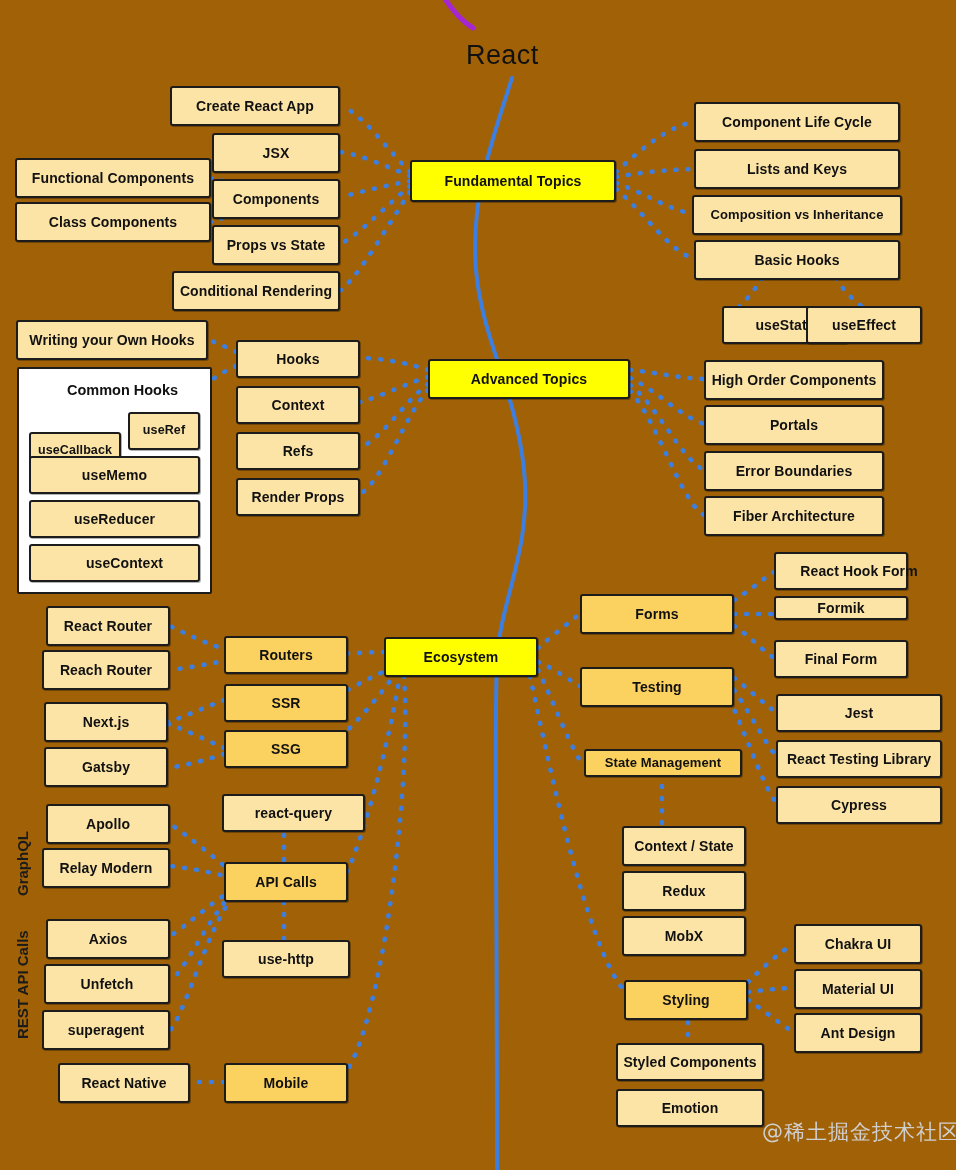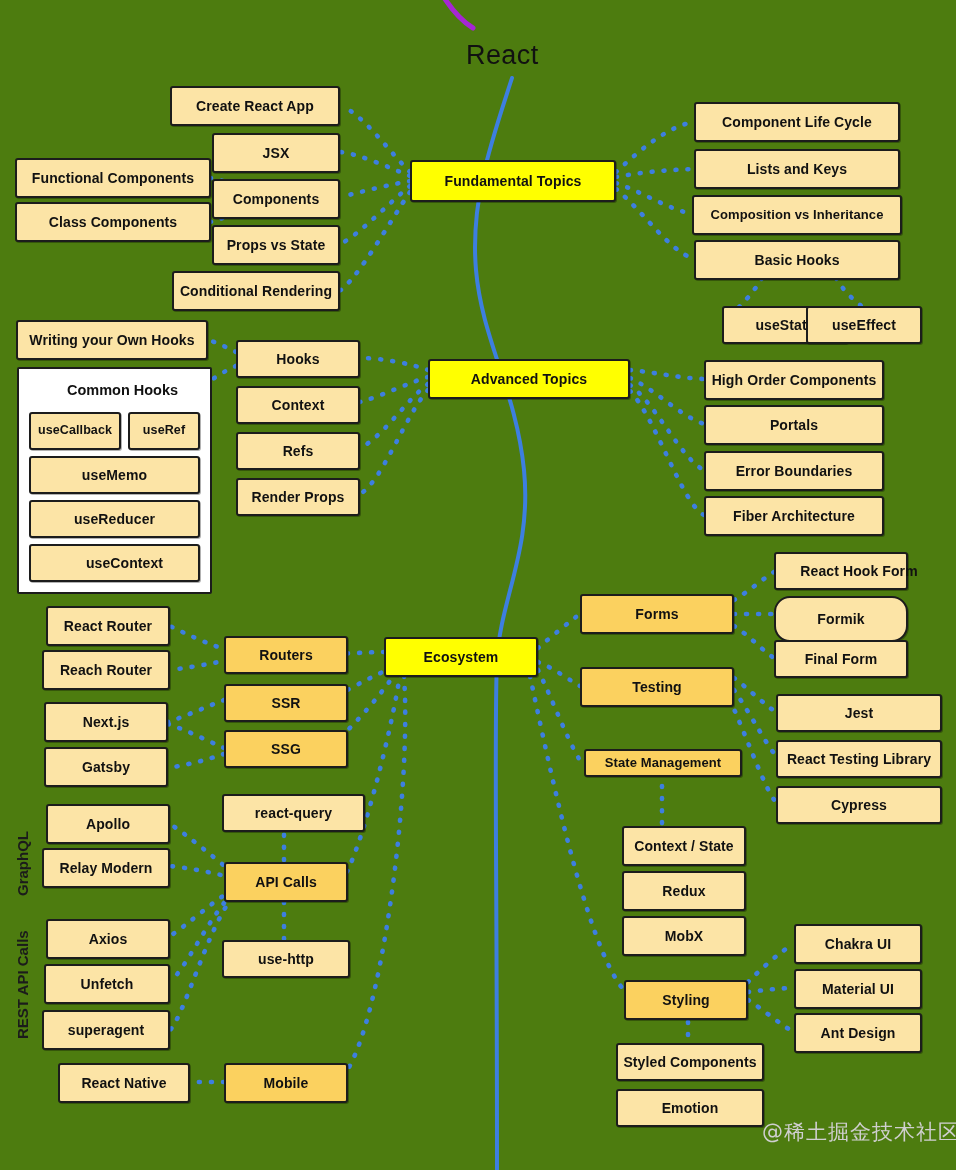--- a/index.html
+++ b/index.html
@@ -4,21 +4,21 @@
 <style>
   html,body{margin:0;padding:0;background:#ffffff;}
   body{
     font-family:"Liberation Sans","DejaVu Sans",sans-serif;
     -webkit-font-smoothing:antialiased;
   }
   #canvas{
     position:relative;
     width:956px;
     height:1170px;
-    background:#4d7c0f;
+    background:#a16207;
     overflow:hidden;
   }
   #edges{
     position:absolute;
     left:0;top:0;
     width:956px;height:1170px;
     pointer-events:none;
   }
   .node{
     position:absolute;
@@ -210,21 +210,21 @@
 
   <div class="node leaf" style="left:236px;top:340px;width:124px;height:38px;">Hooks</div>
   <div class="node leaf" style="left:236px;top:386px;width:124px;height:38px;">Context</div>
   <div class="node leaf" style="left:236px;top:432px;width:124px;height:38px;">Refs</div>
   <div class="node leaf" style="left:236px;top:478px;width:124px;height:38px;">Render Props</div>
 
   <div class="node leaf" style="left:16px;top:320px;width:192px;height:40px;">Writing your Own Hooks</div>
 
   <div class="group-box" style="left:17px;top:367px;width:195px;height:227px;"></div>
   <div class="group-title" style="left:17px;top:382px;width:211px;">Common Hooks</div>
-  <div class="node leaf tiny" style="left:29px;top:412px;width:92px;height:38px;">useCallback</div>
+  <div class="node leaf tiny" style="left:29px;top:432px;width:92px;height:38px;">useCallback</div>
   <div class="node leaf tiny" style="left:128px;top:412px;width:72px;height:38px;">useRef</div>
   <div class="node leaf" style="left:29px;top:456px;width:171px;height:38px;">useMemo</div>
   <div class="node leaf" style="left:29px;top:500px;width:171px;height:38px;">useReducer</div>
   <div class="node leaf" style="left:29px;top:544px;width:171px;height:38px;padding-left:20px;">useContext</div>
 
   <div class="node leaf" style="left:704px;top:360px;width:180px;height:40px;">High Order Components</div>
   <div class="node leaf" style="left:704px;top:405px;width:180px;height:40px;">Portals</div>
   <div class="node leaf" style="left:704px;top:451px;width:180px;height:40px;">Error Boundaries</div>
   <div class="node leaf" style="left:704px;top:496px;width:180px;height:40px;">Fiber Architecture</div>
 
@@ -254,21 +254,21 @@
   <div class="node leaf" style="left:42px;top:848px;width:128px;height:40px;">Relay Modern</div>
 
   <div class="vlabel" style="left:14px;top:1039px;">REST API Calls</div>
   <div class="node leaf" style="left:46px;top:919px;width:124px;height:40px;">Axios</div>
   <div class="node leaf" style="left:44px;top:964px;width:126px;height:40px;">Unfetch</div>
   <div class="node leaf" style="left:42px;top:1010px;width:128px;height:40px;">superagent</div>
 
   <div class="node leaf" style="left:58px;top:1063px;width:132px;height:40px;">React Native</div>
 
   <div class="node leaf" style="left:774px;top:552px;width:134px;height:38px;padding-left:36px;">React Hook Form</div>
-  <div class="node leaf" style="left:774px;top:596px;width:134px;height:46px;border-radius:16px;">Formik</div>
+  <div class="node leaf" style="left:774px;top:596px;width:134px;height:24px;">Formik</div>
   <div class="node leaf" style="left:774px;top:640px;width:134px;height:38px;">Final Form</div>
 
   <div class="node leaf" style="left:776px;top:694px;width:166px;height:38px;">Jest</div>
   <div class="node leaf" style="left:776px;top:740px;width:166px;height:38px;">React Testing Library</div>
   <div class="node leaf" style="left:776px;top:786px;width:166px;height:38px;">Cypress</div>
 
   <div class="node leaf" style="left:622px;top:826px;width:124px;height:40px;">Context / State</div>
   <div class="node leaf" style="left:622px;top:871px;width:124px;height:40px;">Redux</div>
   <div class="node leaf" style="left:622px;top:916px;width:124px;height:40px;">MobX</div>
 

